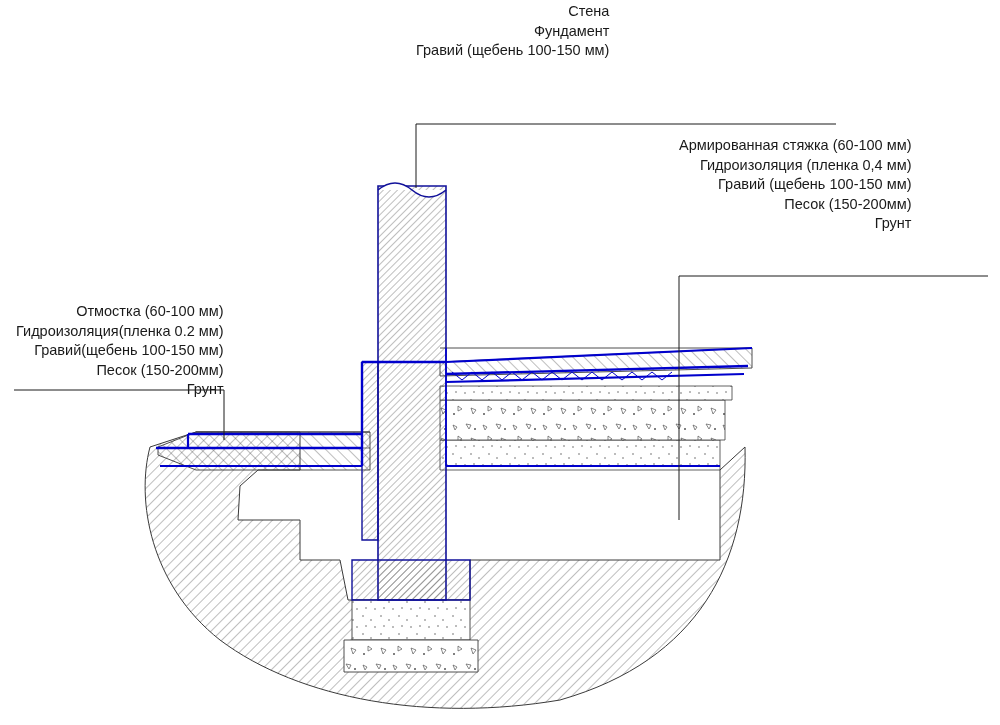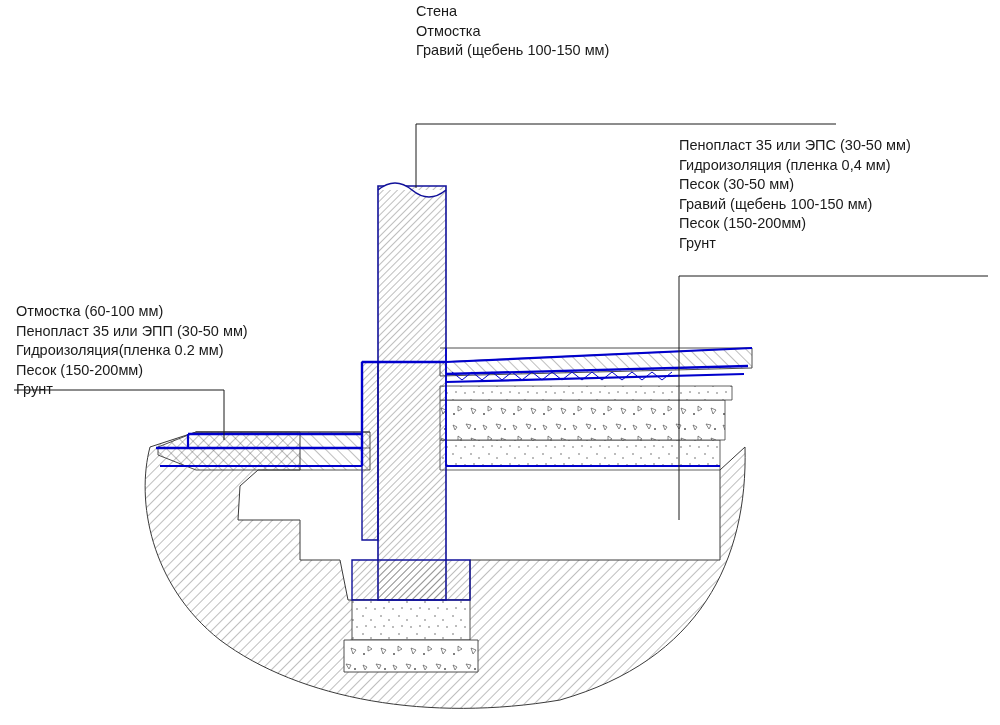--- a/index.html
+++ b/index.html
@@ -9,20 +9,21 @@
   }
   body {
     font-family: "Liberation Sans", sans-serif;
   }
   #stage {
     position: relative;
     width: 1000px;
     height: 725px;
     background: #ffffff;
     overflow: hidden;
+    text-align: right;
   }
   .label-block {
     position: absolute;
     font-size: 14.5px;
     line-height: 19.5px;
     color: #1a1a1a;
     white-space: nowrap;
   }
   .label-block div {
     white-space: nowrap;
@@ -159,34 +160,33 @@
       <path d="M679 276 L988 276"></path>
       <path d="M679 276 L679 520"></path>
 
       <path d="M14 390 L224 390"></path>
       <path d="M224 390 L224 440"></path>
     </g>
   </svg>
 
   <div class="label-block" id="label-top">
     <div>Стена</div>
-    <div>Отмостка</div>
+    <div>Фундамент</div>
     <div>Гравий (щебень 100-150 мм)</div>
   </div>
 
   <div class="label-block" id="label-right">
-    <div>Пенопласт 35 или ЭПС (30-50 мм)</div>
+    <div>Армированная стяжка (60-100 мм)</div>
     <div>Гидроизоляция (пленка 0,4 мм)</div>
-    <div>Песок (30-50 мм)</div>
     <div>Гравий (щебень 100-150 мм)</div>
     <div>Песок (150-200мм)</div>
     <div>Грунт</div>
   </div>
 
   <div class="label-block" id="label-left">
     <div>Отмостка (60-100 мм)</div>
-    <div>Пенопласт 35 или ЭПП (30-50 мм)</div>
     <div>Гидроизоляция(пленка 0.2 мм)</div>
+    <div>Гравий(щебень 100-150 мм)</div>
     <div>Песок (150-200мм)</div>
     <div>Грунт</div>
   </div>
 
 </div>
 
 </body></html>

